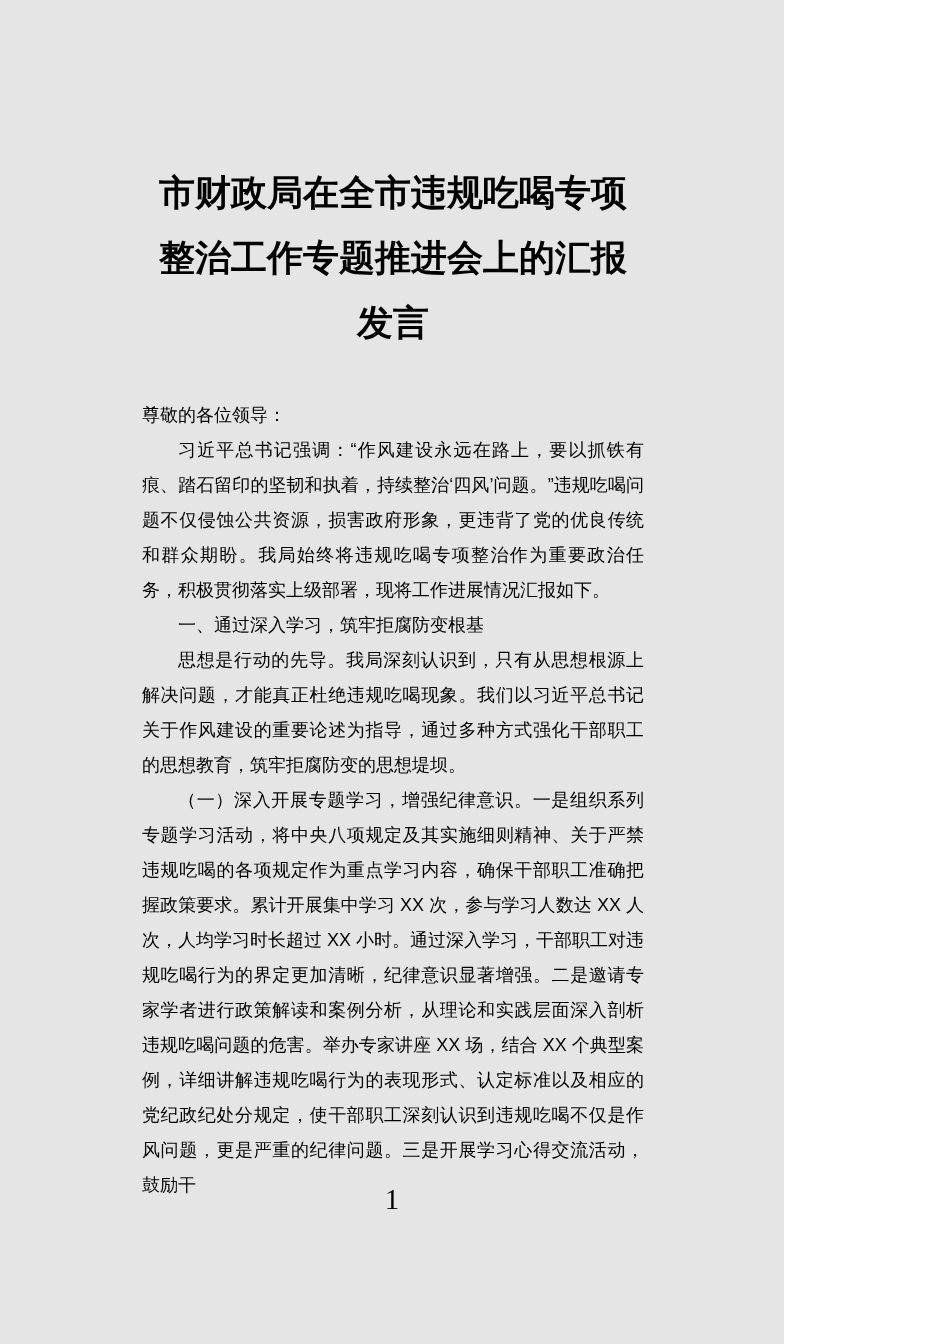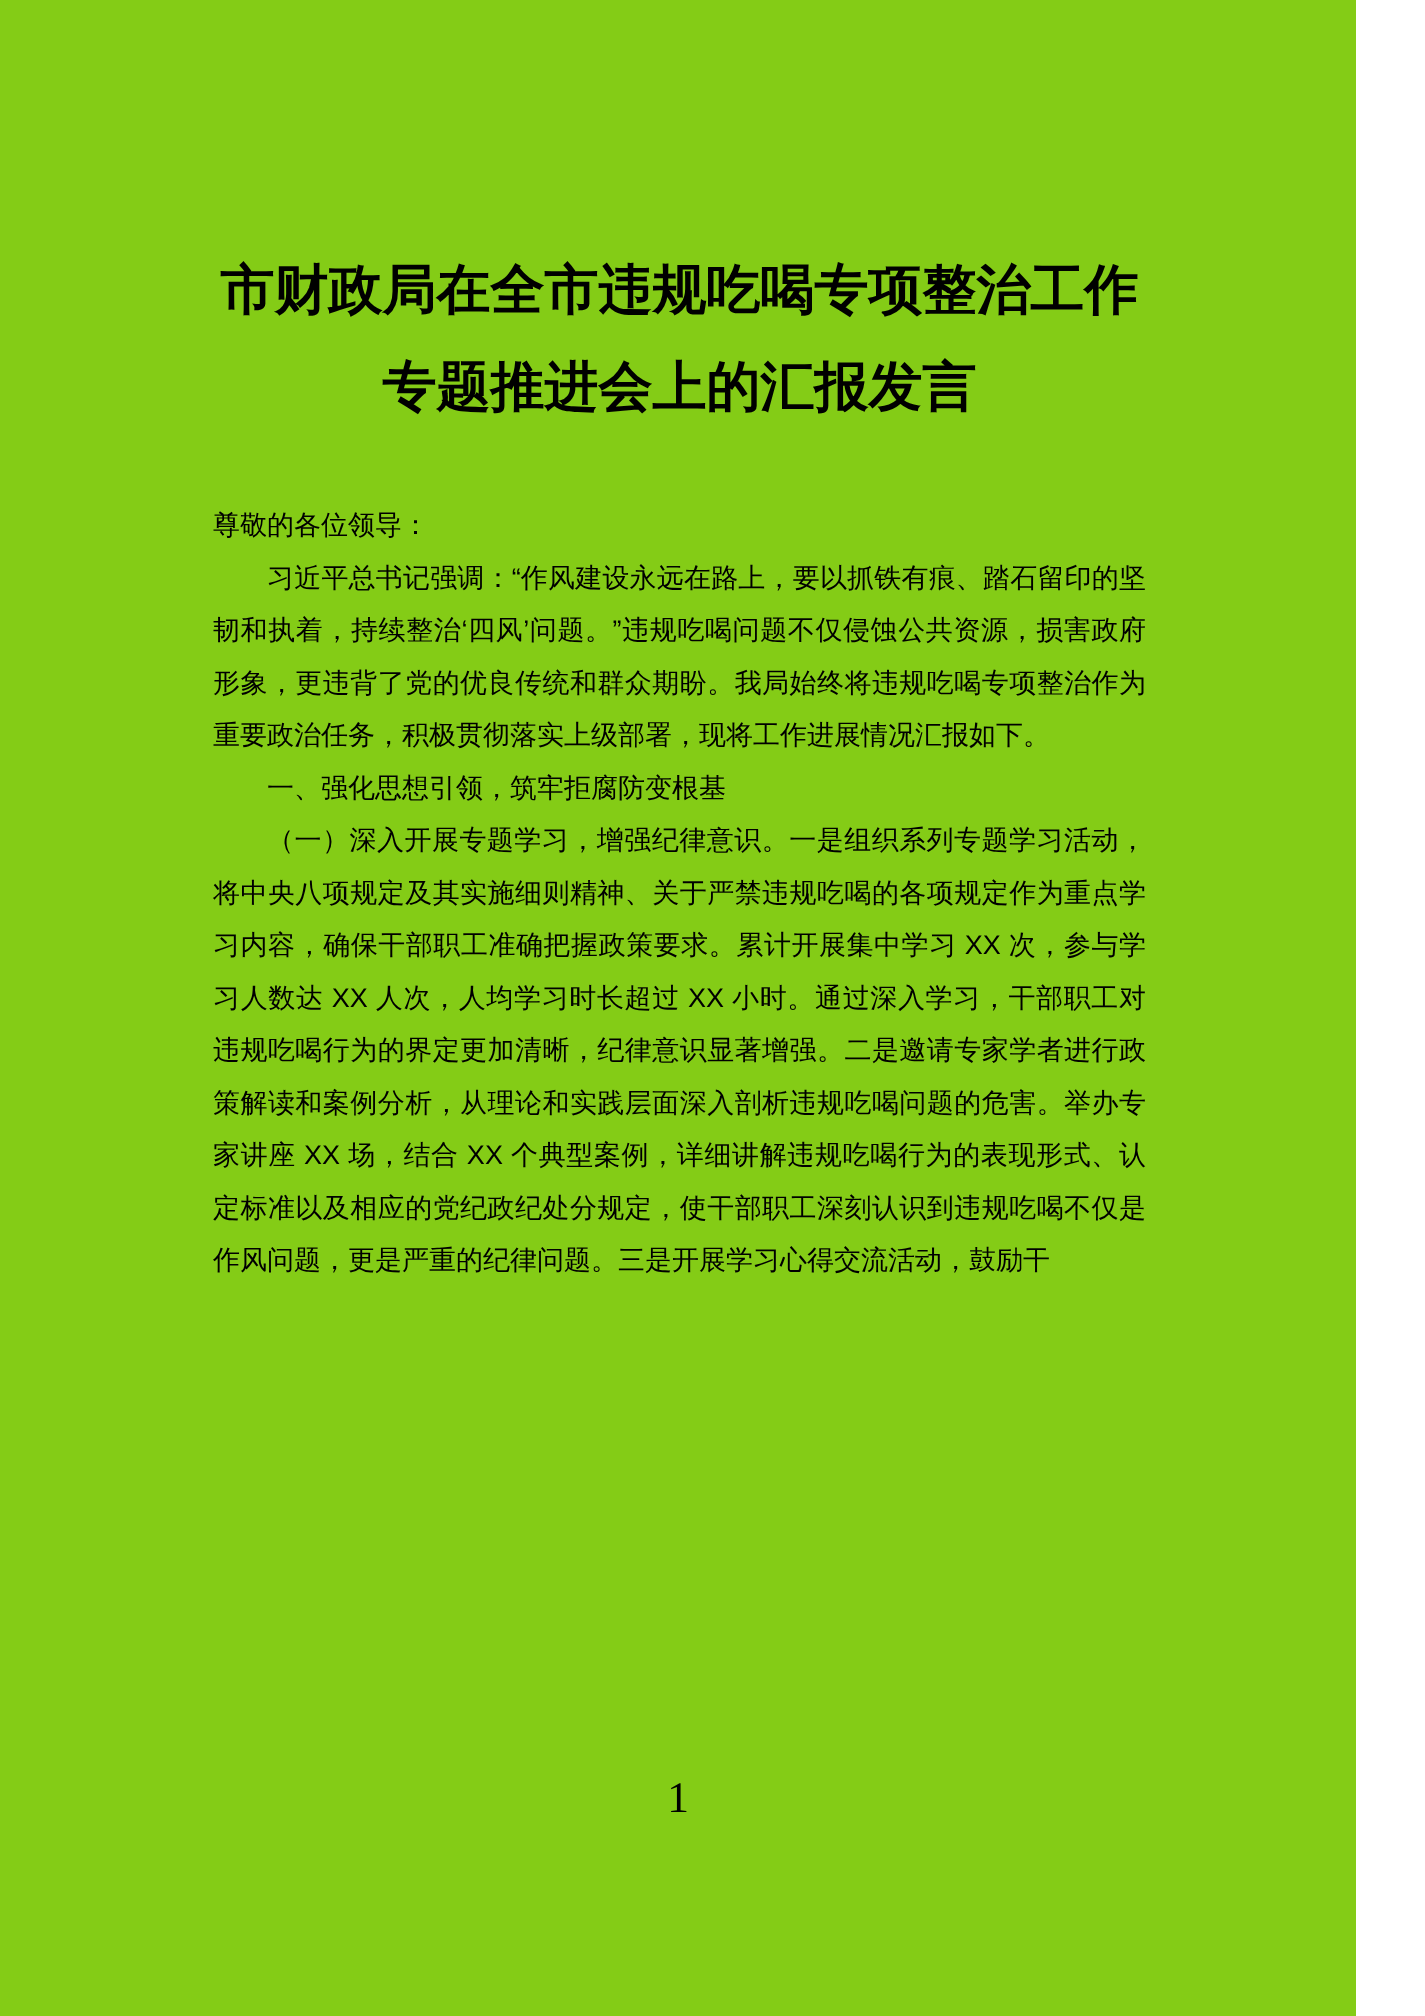--- a/index.html
+++ b/index.html
@@ -2,23 +2,23 @@
 <html><head>
 <meta charset="utf-8">
 <style>
   html, body {
     margin: 0;
     padding: 0;
     background: #ffffff;
   }
   .page {
     position: relative;
-    width: 904px;
+    width: 784px;
     height: 1344px;
-    background: #84cc16;
+    background: #e5e5e5;
     color: #000000;
     font-family: "Liberation Sans", sans-serif;
     overflow: hidden;
     box-sizing: border-box;
   }
   .content {
     box-sizing: border-box;
     padding: 160px 140px 0 142px;
   }
   .doc-title {
@@ -59,21 +59,22 @@
 
 <div class="page">
   <div class="content">
 
     <h1 class="doc-title">市财政局在全市违规吃喝专项整治工作专题推进会上的汇报发言</h1>
 
     <p class="doc-para">尊敬的各位领导：</p>
 
     <p class="doc-para indent">习近平总书记强调：“作风建设永远在路上，要以抓铁有痕、踏石留印的坚韧和执着，持续整治‘四风’问题。”违规吃喝问题不仅侵蚀公共资源，损害政府形象，更违背了党的优良传统和群众期盼。我局始终将违规吃喝专项整治作为重要政治任务，积极贯彻落实上级部署，现将工作进展情况汇报如下。</p>
 
-    <p class="doc-para indent">一、强化思想引领，筑牢拒腐防变根基</p>
+    <p class="doc-para indent">一、通过深入学习，筑牢拒腐防变根基</p>
 
+    <p class="doc-para indent">思想是行动的先导。我局深刻认识到，只有从思想根源上解决问题，才能真正杜绝违规吃喝现象。我们以习近平总书记关于作风建设的重要论述为指导，通过多种方式强化干部职工的思想教育，筑牢拒腐防变的思想堤坝。</p>
 
     <p class="doc-para indent">（一）深入开展专题学习，增强纪律意识。一是组织系列专题学习活动，将中央八项规定及其实施细则精神、关于严禁违规吃喝的各项规定作为重点学习内容，确保干部职工准确把握政策要求。累计开展集中学习 XX 次，参与学习人数达 XX 人次，人均学习时长超过 XX 小时。通过深入学习，干部职工对违规吃喝行为的界定更加清晰，纪律意识显著增强。二是邀请专家学者进行政策解读和案例分析，从理论和实践层面深入剖析违规吃喝问题的危害。举办专家讲座 XX 场，结合 XX 个典型案例，详细讲解违规吃喝行为的表现形式、认定标准以及相应的党纪政纪处分规定，使干部职工深刻认识到违规吃喝不仅是作风问题，更是严重的纪律问题。三是开展学习心得交流活动，鼓励干</p>
 
   </div>
 
   <div class="page-number">1</div>
 </div>
 
 </body></html>

